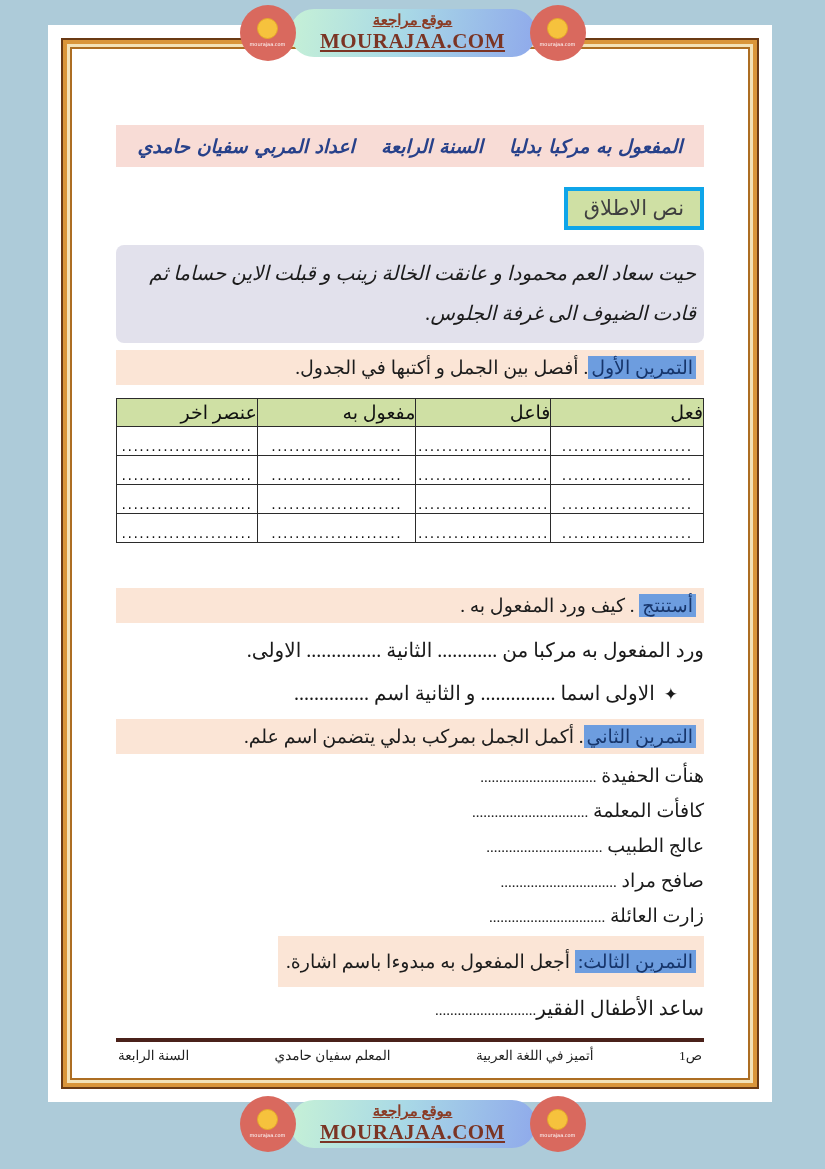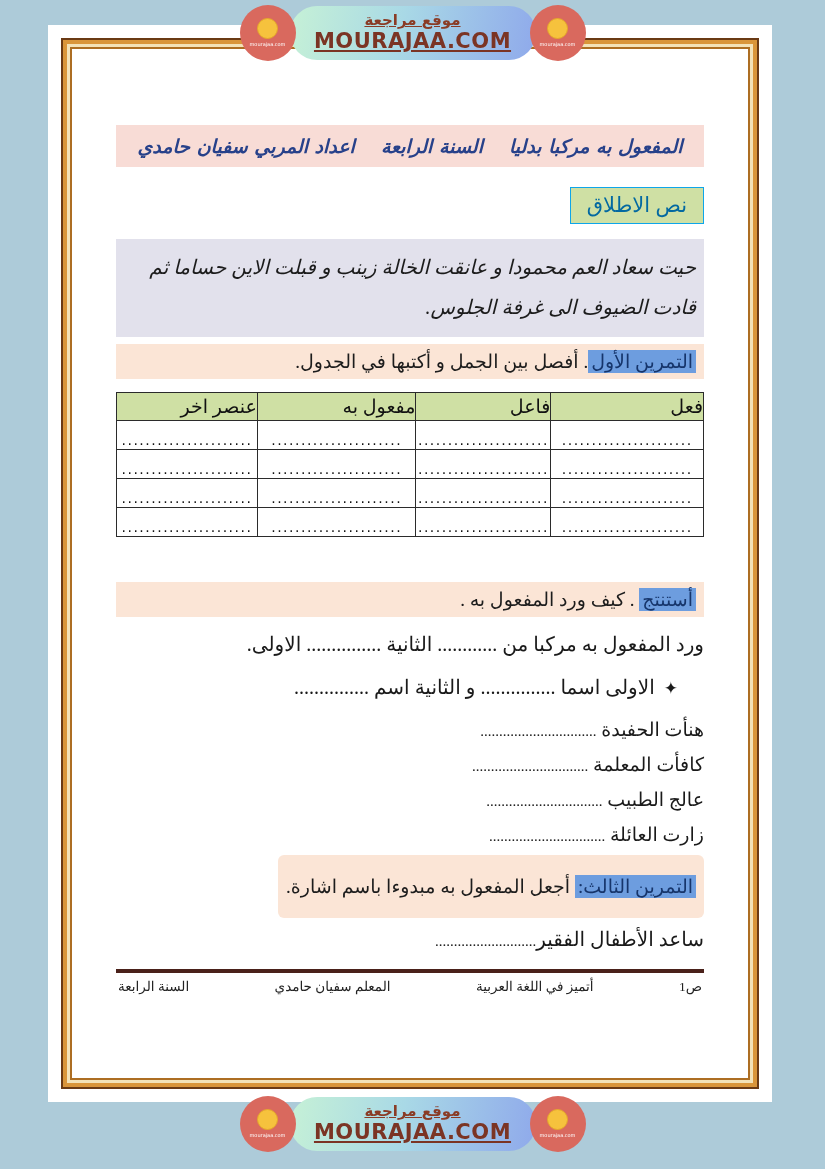--- a/index.html
+++ b/index.html
@@ -29,24 +29,24 @@
   .inner { width:588px; margin:0 auto; padding-top:73px; }
 
   
   .banner {
     position:absolute; left:50%; transform:translateX(-50%);
     display:flex; align-items:center; z-index:30;
   }
   .banner.top { top:5px; }
   .banner.bottom { top:1096px; }
   .pill {
-    width:246px; height:54px; border-radius:27px;
+    width:246px; height:48px; border-radius:27px;
     background:linear-gradient(100deg,#c6f1d6 0%,#a9d9e6 45%,#8fa9eb 100%);
     display:flex; flex-direction:column; align-items:center; justify-content:center;
-    margin:0 -6px; z-index:1;
+    margin:0 -6px; z-index:1;font-family:Liberation Serif, serif;
   }
   .site-name {
     font-size:15px; font-weight:bold; color:#8a3c26;
     text-decoration:underline; direction:rtl; line-height:1.2;
   }
   .site-url {
     font-size:21px; font-weight:bold; color:#7b3424;
     text-decoration:underline; letter-spacing:.5px; line-height:1.2;
   }
   .logo {
@@ -61,28 +61,28 @@
   .logo-cap { font-size:5px; color:#ffffff; line-height:1.3; text-align:center; }
 
   
   .title-block {
     background:#f8dcd6; padding:10px 6px; margin-bottom:20px;
     display:flex; justify-content:center; gap:26px;
     font-size:19px; font-weight:bold; font-style:italic; color:#27418a;
     font-family:"DejaVu Serif", serif;
   }
   .green-box {
-    display:inline-block; background:#cfe0a4; border:1px solid #0ea5e9;
-    padding:5px 16px; font-size:21px; color:#0369a1; margin-bottom:15px;
+    display:inline-block; background:#cfe0a4; border:4px solid #0ea5e9;
+    padding:5px 16px; font-size:21px; color:#404040; margin-bottom:15px;
     font-family:"Liberation Serif", serif;
   }
   .passage {
     background:#e2e1ec; padding:8px 8px 10px; margin-bottom:7px;
     font-family:"Liberation Serif", serif; font-style:italic;
-    font-size:20px; color:#1c1c1c; line-height:2.0;
+    font-size:20px; color:#1c1c1c; line-height:2.0;border-radius:8px;
   }
   .strip {
     background:#fbe5d6; padding:6px 8px; font-size:19px; color:#1c1c1c;
     font-family:"Liberation Serif", serif;
   }
   .hl {
     background:#6d9ddf; color:#16356b; font-weight:normal; padding:1px 3px;
   }
   .strip1 { margin-bottom:13px; }
 
@@ -101,21 +101,21 @@
   .strip-conc { margin-bottom:10px; }
   .fill-line { font-size:20px; line-height:1.75; margin-bottom:8px; font-family:Liberation Serif, serif; }
   .fill-line.star { padding-right:26px; }
   .star-glyph { font-size:17px; margin-left:4px; }
 
   .strip2 { margin-bottom:5px; }
   .item-line { font-size:19px; line-height:33px; font-family:"Liberation Serif", serif; }
   .dots { letter-spacing:1px; font-size:15px; }
 
   .strip3-wrap { margin-top:2px; margin-bottom:4px; }
-  .strip3 { display:inline-block; padding:20px 8px;border-radius:6px; }
+  .strip3 { display:inline-block; padding:14px 8px; }
   .sentence { font-size:20px; line-height:1.7; font-family:"Liberation Serif", serif; }
   .uline { }
 
   .footer-rule {
     margin-top:13px; height:2px;
     border-top:3px solid #4a211a; border-bottom:1px solid #4a211a;
   }
   .footer-row {
     display:flex; justify-content:space-between; align-items:center;
     margin-top:5px; font-size:13.5px; color:#222;
@@ -213,31 +213,39 @@
             <span>. كيف ورد المفعول به .</span>
           </div>
 
           <div class="fill-line">ورد المفعول به مركبا من ............ الثانية ............... الاولى.</div>
 
           <div class="fill-line star">
             <span class="star-glyph">✦</span>
             <span>الاولى اسما ............... و الثانية اسم ...............</span>
           </div>
 
+          <div class="strip strip2">
+            <span class="hl">التمرين الثاني</span><span>.</span>
+            <span>أكمل الجمل بمركب بدلي يتضمن اسم علم.</span>
+          </div>
 
           <div class="item-line">
             <span>هنأت الحفيدة</span>
             <span class="dots">...............................</span>
           </div>
           <div class="item-line">
             <span>كافأت المعلمة</span>
             <span class="dots">...............................</span>
           </div>
           <div class="item-line">
             <span>عالج الطبيب</span>
+            <span class="dots">...............................</span>
+          </div>
+          <div class="item-line">
+            <span>صافح مراد</span>
             <span class="dots">...............................</span>
           </div>
           <div class="item-line">
             <span>زارت العائلة</span>
             <span class="dots">...............................</span>
           </div>
 
           <div class="strip3-wrap">
             <div class="strip strip3">
               <span class="hl">التمرين الثالث:</span>

